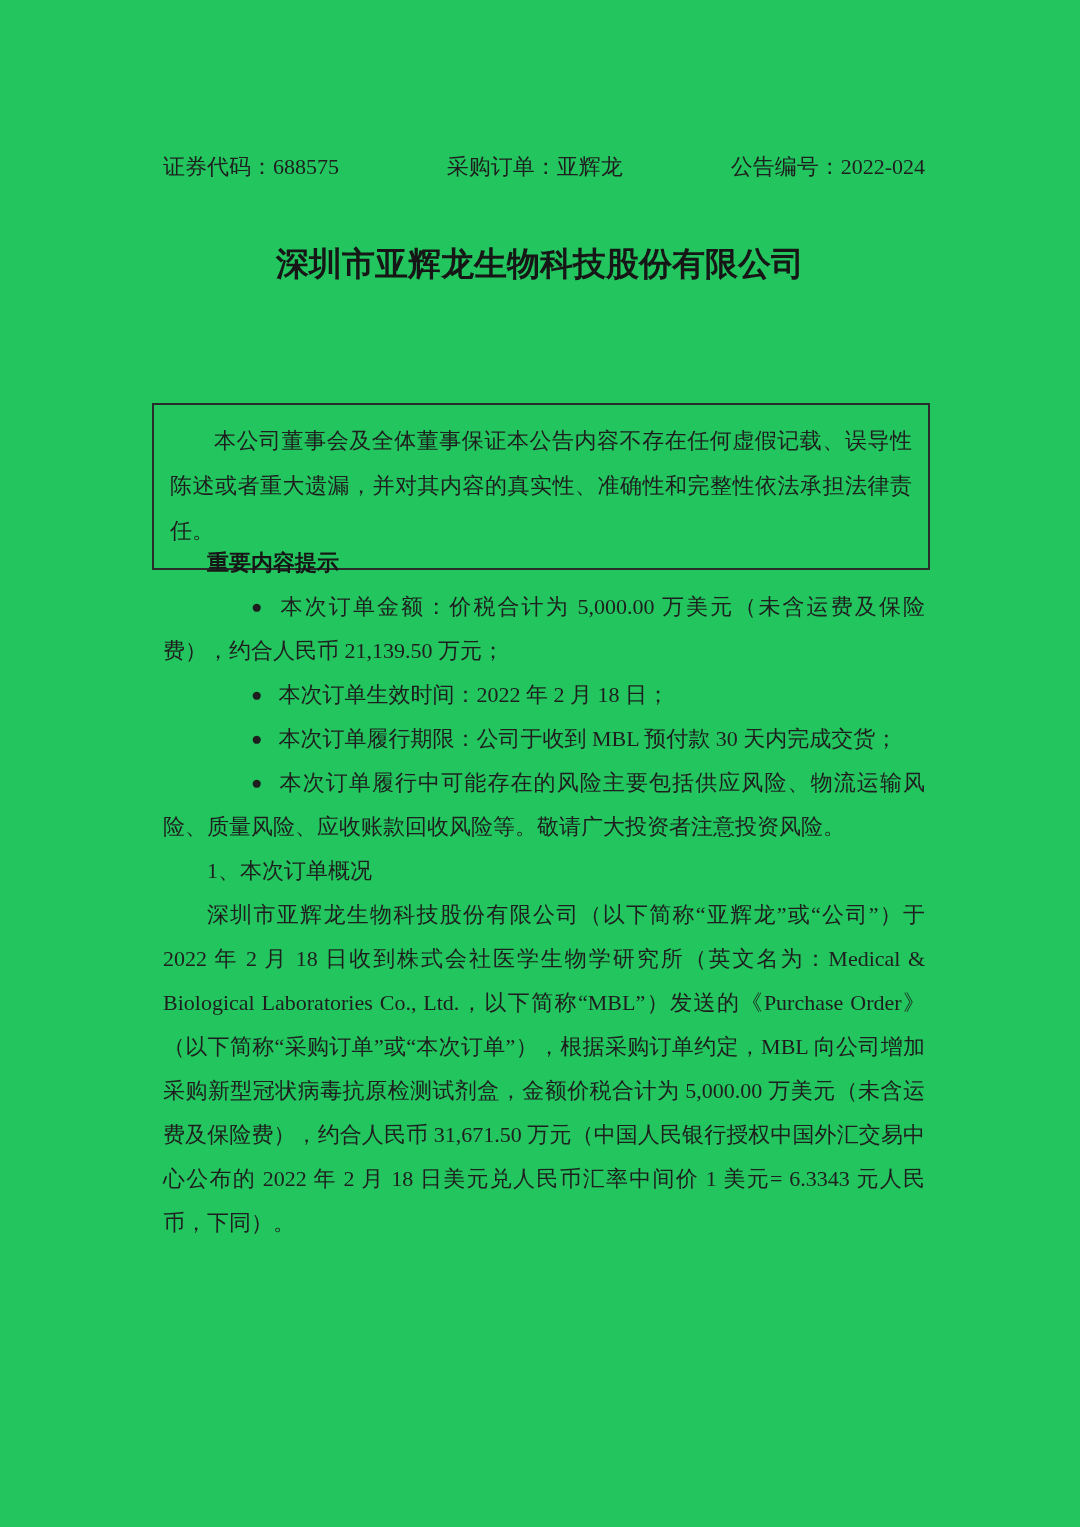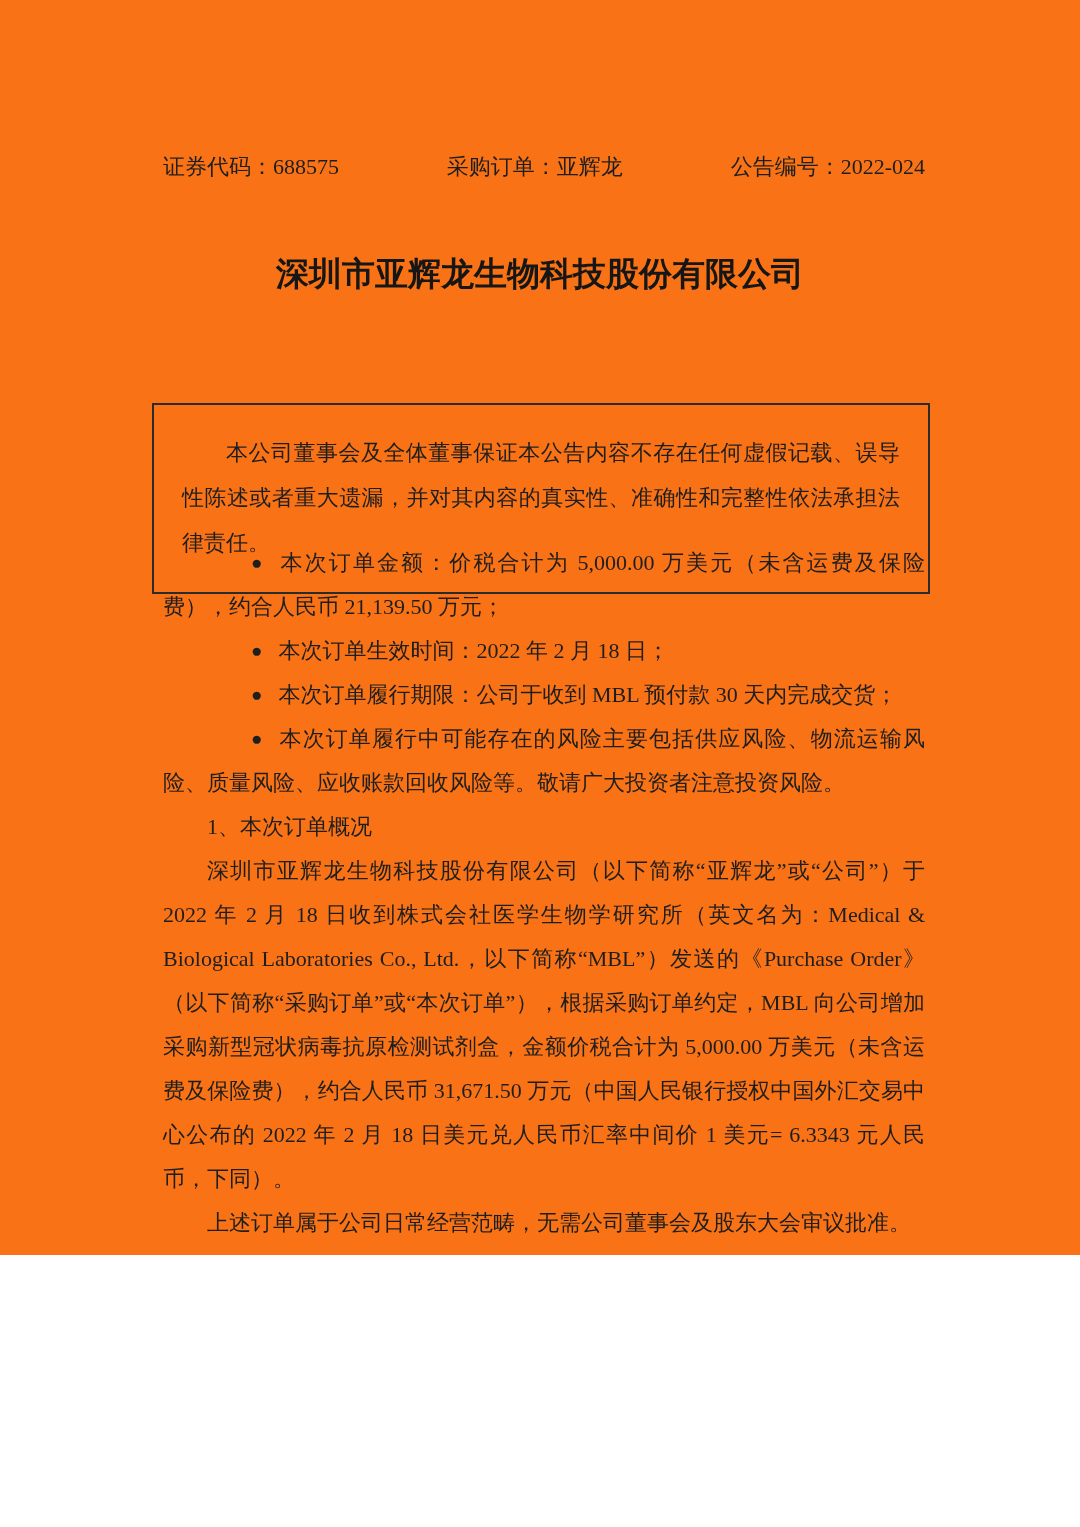--- a/index.html
+++ b/index.html
@@ -1,58 +1,58 @@
 <!DOCTYPE html>
 <html><head>
 <meta charset="utf-8">
 <style>
   html, body { margin: 0; padding: 0; background: #ffffff; }
   .page {
     position: relative;
     width: 1080px;
-    height: 1255px;
-    background: #f97316;
+    height: 1527px;
+    background: #22c55e;
     color: #1e1e1e;
     font-family: "Liberation Serif", "DejaVu Serif", serif;
     overflow: hidden;
   }
   .header-row {
     position: absolute;
     top: 152px;
     left: 163px;
     width: 762px;
     display: flex;
     justify-content: space-between;
     font-size: 22px;
     line-height: 30px;
     white-space: nowrap;
   }
   .title-block {
     position: absolute;
-    top: 246px;
+    top: 236px;
     left: 0;
     width: 1080px;
     text-align: center;
     font-family: "Liberation Sans", "DejaVu Sans", sans-serif;
     font-weight: 700;
     font-size: 33px;
     line-height: 56px;
     color: #161616;
   }
   .disclaimer-box {
     position: absolute;
     top: 403px;
     left: 152px;
     width: 778px;
     box-sizing: border-box;
     border: 2px solid #2b2b2b;
     padding: 9px 12px 11px 12px;
   }
   .disclaimer-box p {
-    margin: 16px;
+    margin: 4px;
     font-size: 22px;
     line-height: 45px;
     text-indent: 2em;
     text-align: justify;
   }
   .body-flow {
     position: absolute;
     top: 541px;
     left: 163px;
     width: 762px;
@@ -87,32 +87,32 @@
   <div class="title-block">
     <div>深圳市亚辉龙生物科技股份有限公司</div>
   </div>
 
   <div class="disclaimer-box">
     <p>本公司董事会及全体董事保证本公告内容不存在任何虚假记载、误导性陈述或者重大遗漏，并对其内容的真实性、准确性和完整性依法承担法律责任。</p>
   </div>
 
   <div class="body-flow">
 
+    <p class="heading-bold" style="text-indent:2em;">重要内容提示</p>
 
     <p class="bullet"><span class="bullet-marker">●</span><span>本次订单金额：价税合计为 5,000.00 万美元（未含运费及保险费），约合人民币 21,139.50 万元；</span></p>
 
     <p class="bullet"><span class="bullet-marker">●</span><span>本次订单生效时间：2022 年 2 月 18 日；</span></p>
 
     <p class="bullet"><span class="bullet-marker">●</span><span>本次订单履行期限：公司于收到 MBL 预付款 30 天内完成交货；</span></p>
 
 
     <p class="bullet"><span class="bullet-marker">●</span><span>本次订单履行中可能存在的风险主要包括供应风险、物流运输风险、质量风险、应收账款回收风险等。敬请广大投资者注意投资风险。</span></p>
 
 
     <p>1、本次订单概况</p>
 
     <p>深圳市亚辉龙生物科技股份有限公司（以下简称“亚辉龙”或“公司”）于 2022 年 2 月 18 日收到株式会社医学生物学研究所（英文名为：Medical &amp; Biological Laboratories Co., Ltd.，以下简称“MBL”）发送的《Purchase Order》（以下简称“采购订单”或“本次订单”），根据采购订单约定，MBL 向公司增加采购新型冠状病毒抗原检测试剂盒，金额价税合计为 5,000.00 万美元（未含运费及保险费），约合人民币 31,671.50 万元（中国人民银行授权中国外汇交易中心公布的 2022 年 2 月 18 日美元兑人民币汇率中间价 1 美元= 6.3343 元人民币，下同）。</p>
 
-    <p>上述订单属于公司日常经营范畴，无需公司董事会及股东大会审议批准。</p>
 
   </div>
 
 </div>
 
 </body></html>

